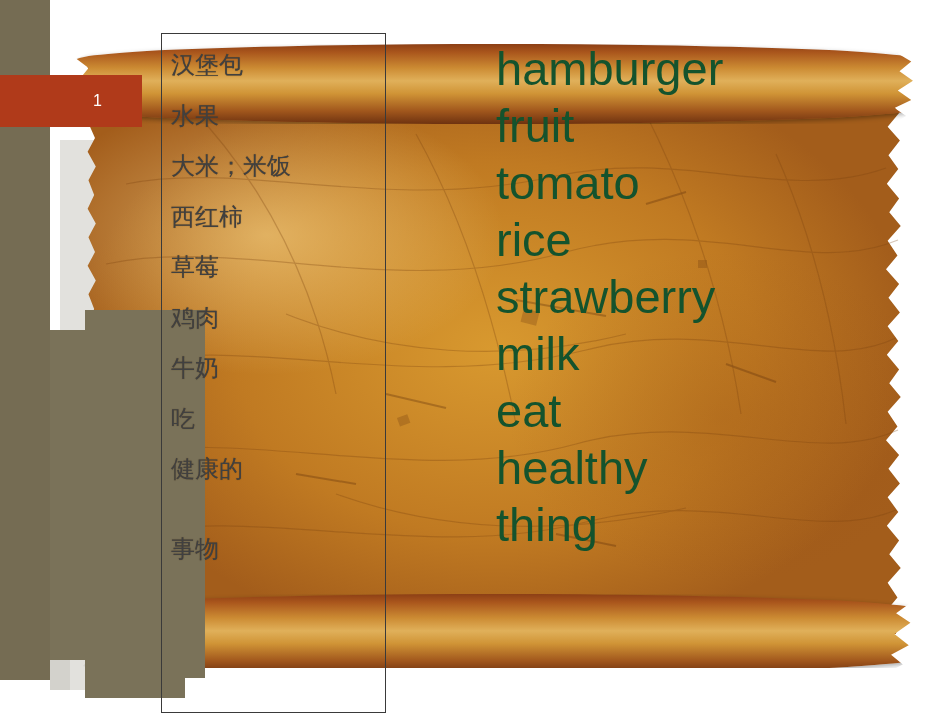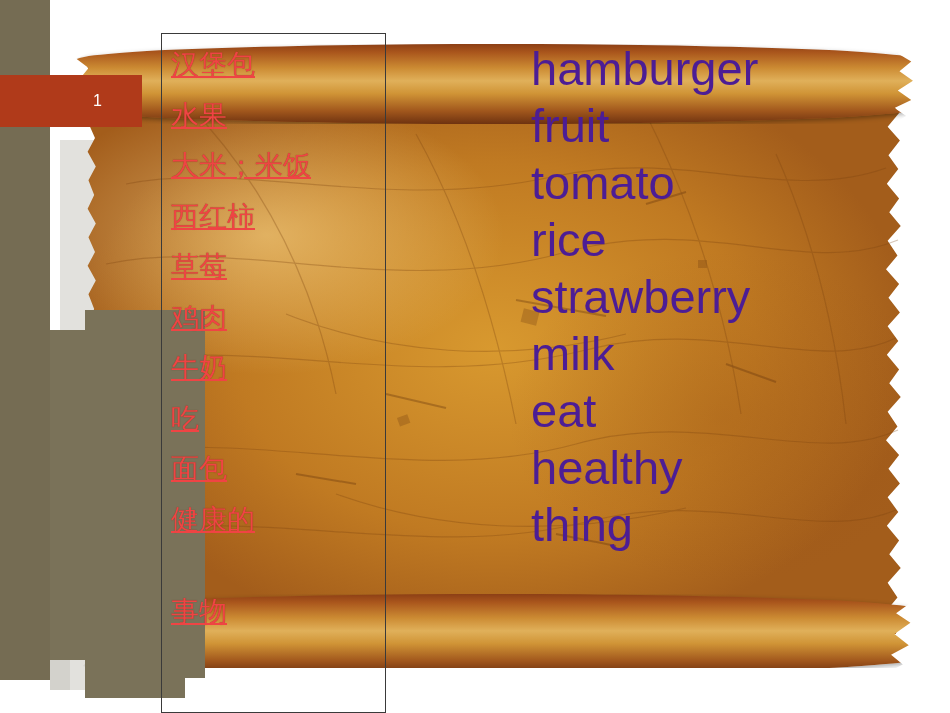--- a/index.html
+++ b/index.html
@@ -132,43 +132,41 @@
     background: transparent;
     z-index: 6;
   }
   #cn-list {
     position: absolute;
     left: 171px; top: 40px;
     width: 215px;
     z-index: 7;
   }
   .cn-item {
-    color: #ef4444;
-    font-size: 28px;
+    color: #404040;
+    font-size: 24px;
     line-height: 50.5px;
     font-family: "DejaVu Sans", "Liberation Sans", sans-serif;
     white-space: nowrap;
     text-shadow: 0 0 1px rgba(80,50,10,0.6);
-    text-decoration: underline;
-  }
-  .cn-item.spaced { margin-top: 42px; }
+  }
+  .cn-item.spaced { margin-top: 29px; }
 
   #en-list {
     position: absolute;
     left: 496px; top: 40px;
     width: 420px;
     z-index: 7;
   }
   .en-item {
-    color: #4c1d95;
+    color: #14532d;
     font-size: 47px;
     line-height: 57px;
     font-family: "Liberation Sans", sans-serif;
     white-space: nowrap;
-    margin-left: 35px;
   }
 
   
   #top-white-strip {
     left: 50px; top: 0; width: 900px; height: 18px; background: #ffffff;
   }
   #bottom-white-strip {
     left: 205px; top: 668px; width: 745px; height: 45px; background: #ffffff;
   }
 </style>
@@ -233,21 +231,20 @@
 
   <div id="cn-list">
     <div class="cn-item">汉堡包</div>
     <div class="cn-item">水果</div>
     <div class="cn-item">大米；米饭</div>
     <div class="cn-item">西红柿</div>
     <div class="cn-item">草莓</div>
     <div class="cn-item">鸡肉</div>
     <div class="cn-item">牛奶</div>
     <div class="cn-item">吃</div>
-    <div class="cn-item">面包</div>
     <div class="cn-item">健康的</div>
     <div class="cn-item spaced">事物</div>
   </div>
 
   <div id="en-list">
     <div class="en-item">hamburger</div>
     <div class="en-item">fruit</div>
     <div class="en-item">tomato</div>
     <div class="en-item">rice</div>
     <div class="en-item">strawberry</div>

